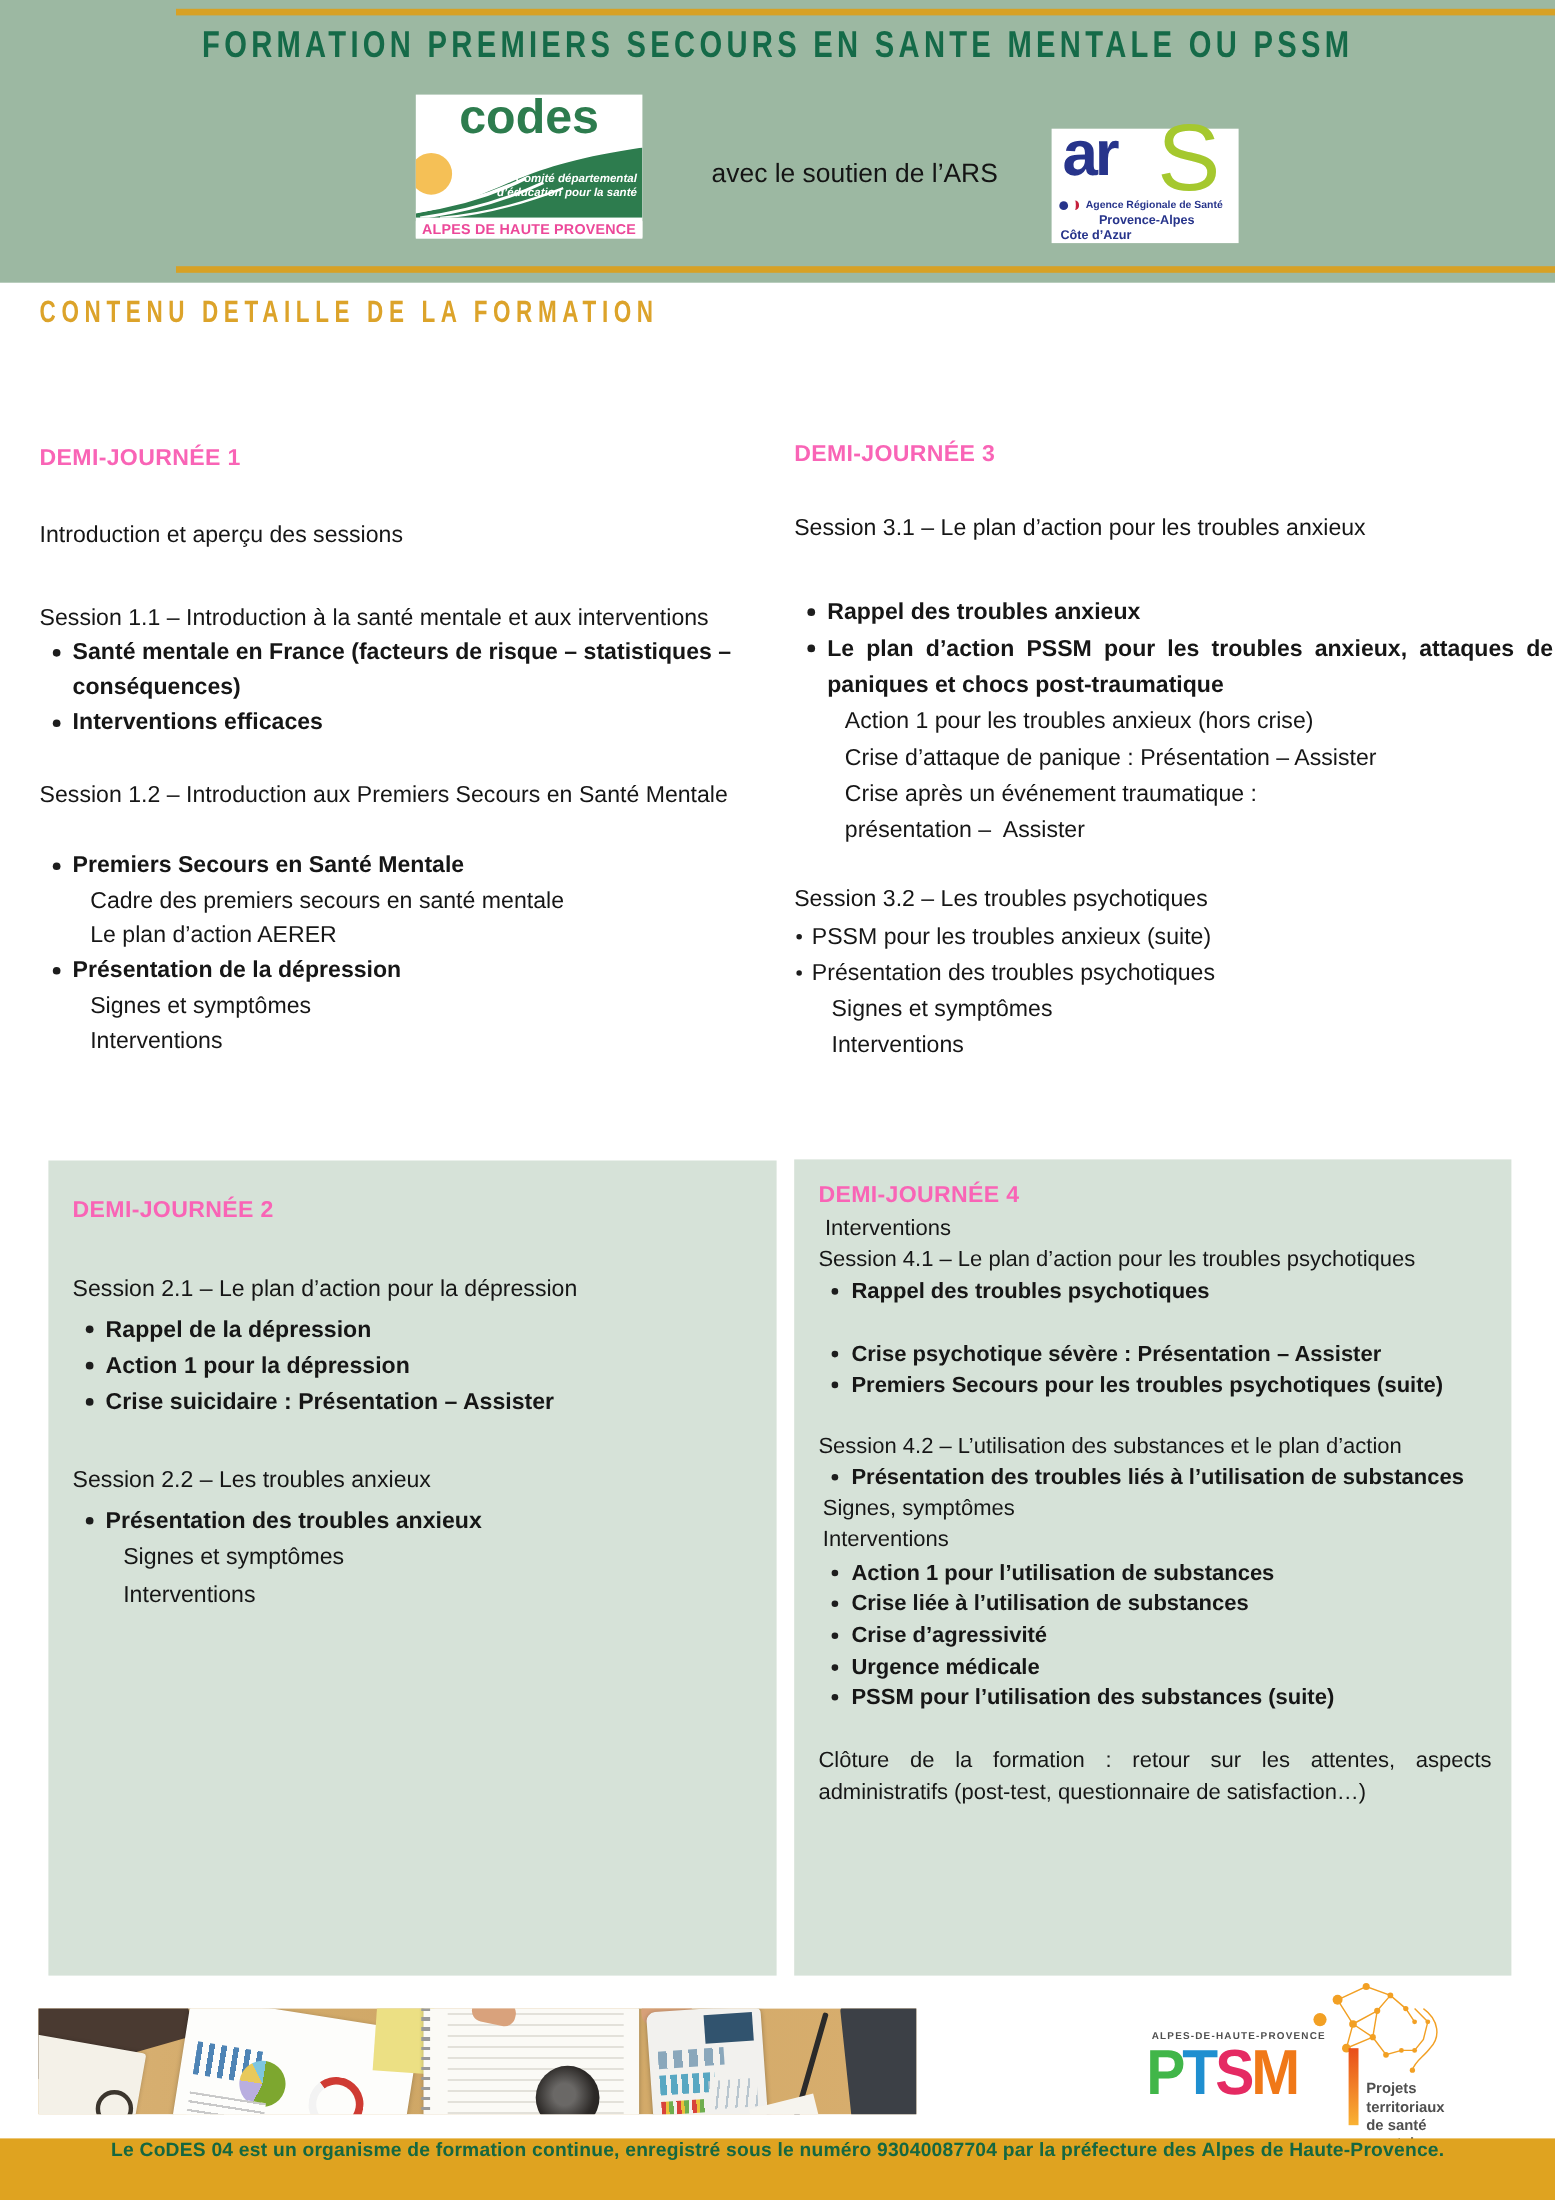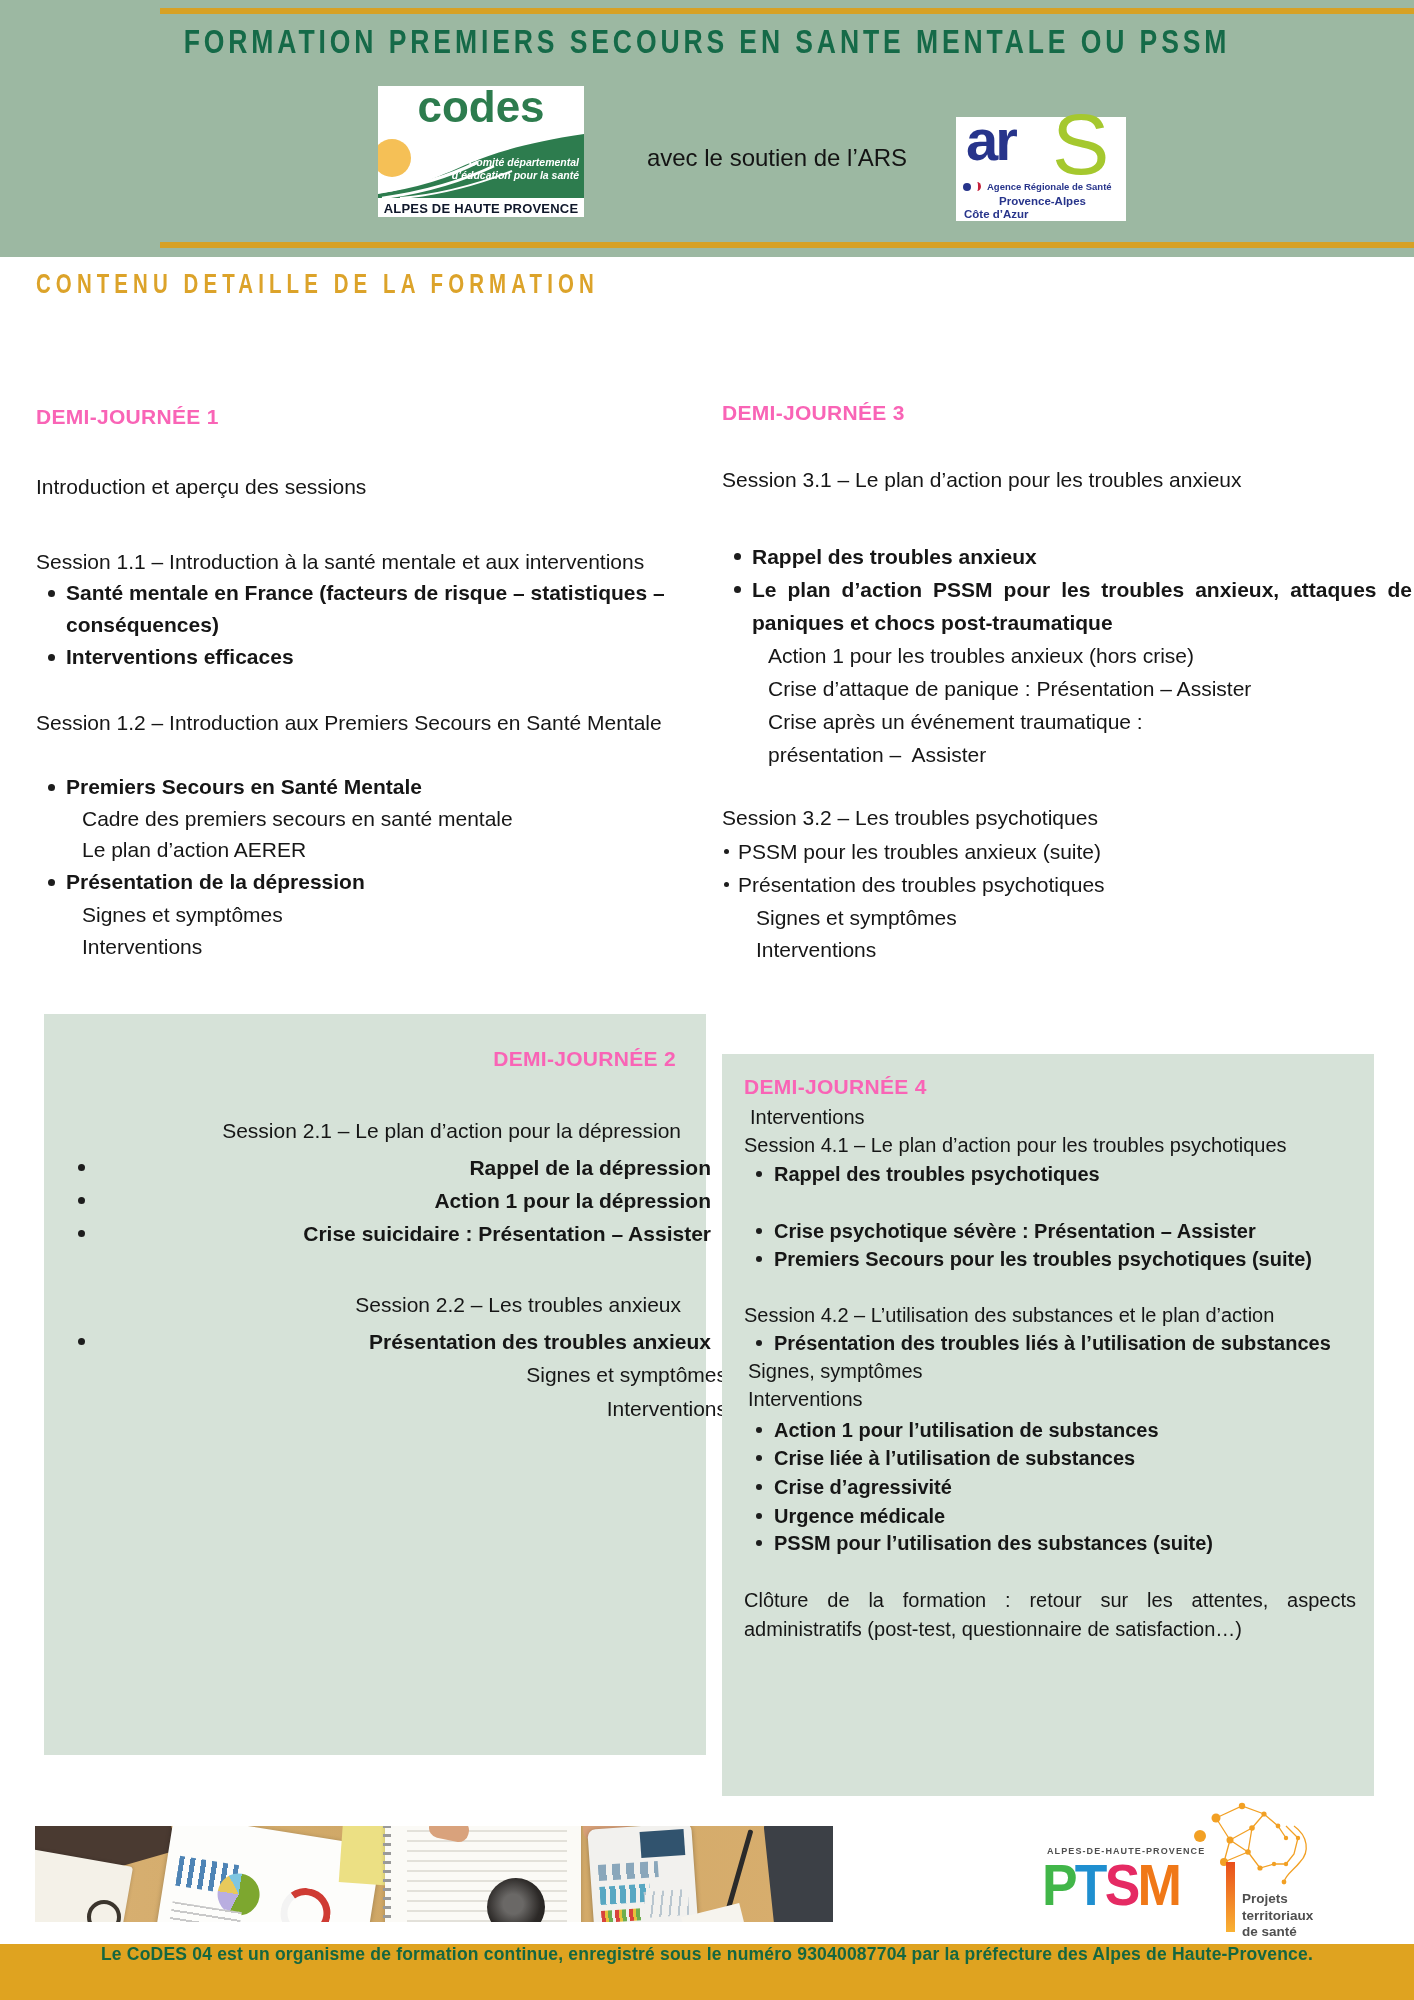--- a/index.html
+++ b/index.html
@@ -12,21 +12,21 @@
   .main-title{position:absolute;top:22px;left:0;width:100%;text-align:center;white-space:nowrap;
       color:#156a48;font-size:34px;font-weight:800;letter-spacing:5px;transform:scaleX(0.78);}
   
   .codes-logo{position:absolute;left:378px;top:86px;width:206px;height:131px;background:#fff;}
   .codes-word{position:absolute;top:-4px;left:50%;transform:translateX(-50%);
       font-size:44px;font-weight:700;color:#2d7c4e;letter-spacing:0px;line-height:50px;}
   .codes-art{position:absolute;left:0;top:48px;width:206px;height:64px;}
   .codes-sub{position:absolute;right:5px;top:70px;text-align:right;color:#fff;font-style:italic;
       font-weight:700;font-size:10.5px;line-height:13px;z-index:3;}
   .codes-region{position:absolute;bottom:1px;left:0;width:100%;text-align:center;
-      color:#0f172a;font-weight:700;font-size:13px;letter-spacing:0.2px;background:#fff;}
+      color:#ec4899;font-weight:700;font-size:13px;letter-spacing:0.2px;background:#fff;}
   
   .support-text{position:absolute;left:612px;top:144px;width:330px;text-align:center;
       font-size:24px;color:#141414;}
   
   .ars-logo{position:absolute;left:956px;top:117px;width:170px;height:104px;background:#fff;}
   .ars-ar{position:absolute;left:10px;top:-12px;font-size:58px;font-weight:700;color:#27348b;
       letter-spacing:-3px;line-height:70px;}
   .ars-s{position:absolute;left:96px;top:-20px;font-size:86px;font-weight:400;color:#a5c82e;line-height:95px;}
   .ars-dot{position:absolute;left:7px;top:66px;width:8px;height:8px;border-radius:50%;background:#27348b;}
   .ars-crescent{position:absolute;left:17px;top:65px;width:8px;height:9px;border-radius:50%;
@@ -198,21 +198,21 @@
     <span class="dot"></span>
     <span>PSSM pour les troubles anxieux (suite)</span>
   </div>
   <div class="txt lh33 b0" style="left:722px;top:868px;width:660px;">
     <span class="dot"></span>
     <span>Présentation des troubles psychotiques</span>
   </div>
   <div class="txt lh33 sub0" style="left:722px;top:901px;width:660px;">Signes et symptômes</div>
   <div class="txt lh33 sub0" style="left:722px;top:933px;width:660px;">Interventions</div>
 
-  <div class="gbox" id="box2" style="left:44px;top:1014px;width:662px;height:741px;text-align:right;">
+  <div class="gbox" id="box2" style="left:44px;top:1055px;width:662px;height:741px;">
     <div class="txt pink" style="left:22px;top:32px;width:610px;">DEMI-JOURNÉE 2</div>
     <div class="txt lh33" style="left:22px;top:100px;width:615px;">Session 2.1 – Le plan d’action pour la dépression</div>
     <div class="txt lh33 b1" style="left:22px;top:137px;width:615px;">
       <span class="dot"></span>
       <span>Rappel de la dépression</span>
     </div>
     <div class="txt lh33 b1" style="left:22px;top:170px;width:615px;">
       <span class="dot"></span>
       <span>Action 1 pour la dépression</span>
     </div>

